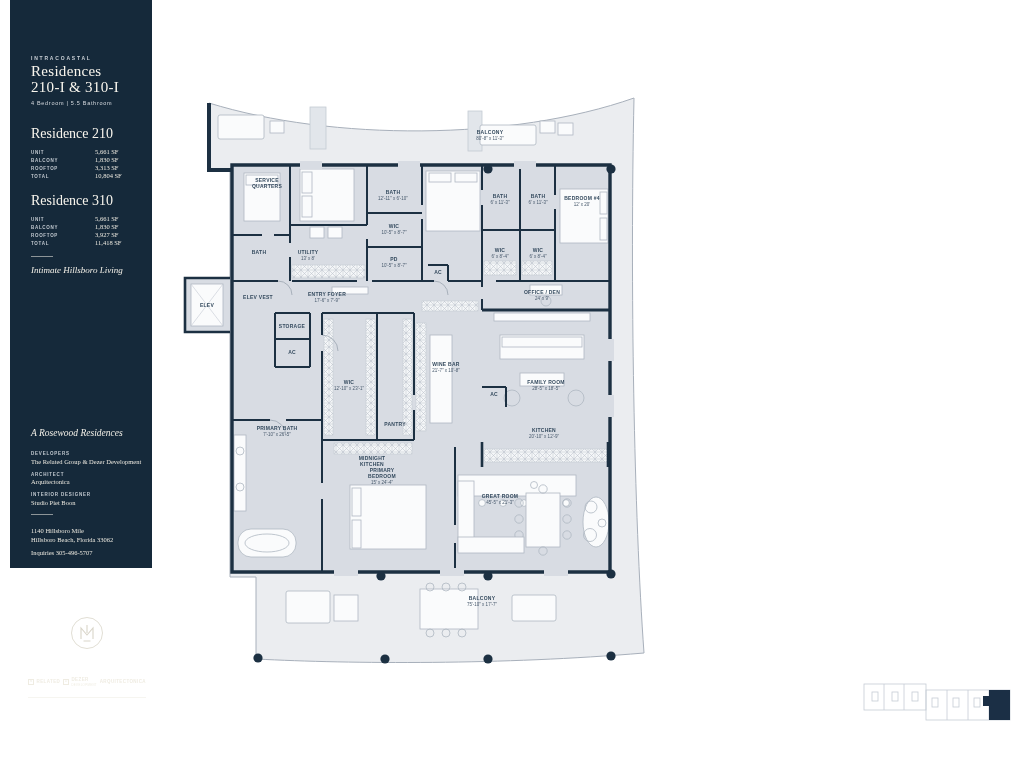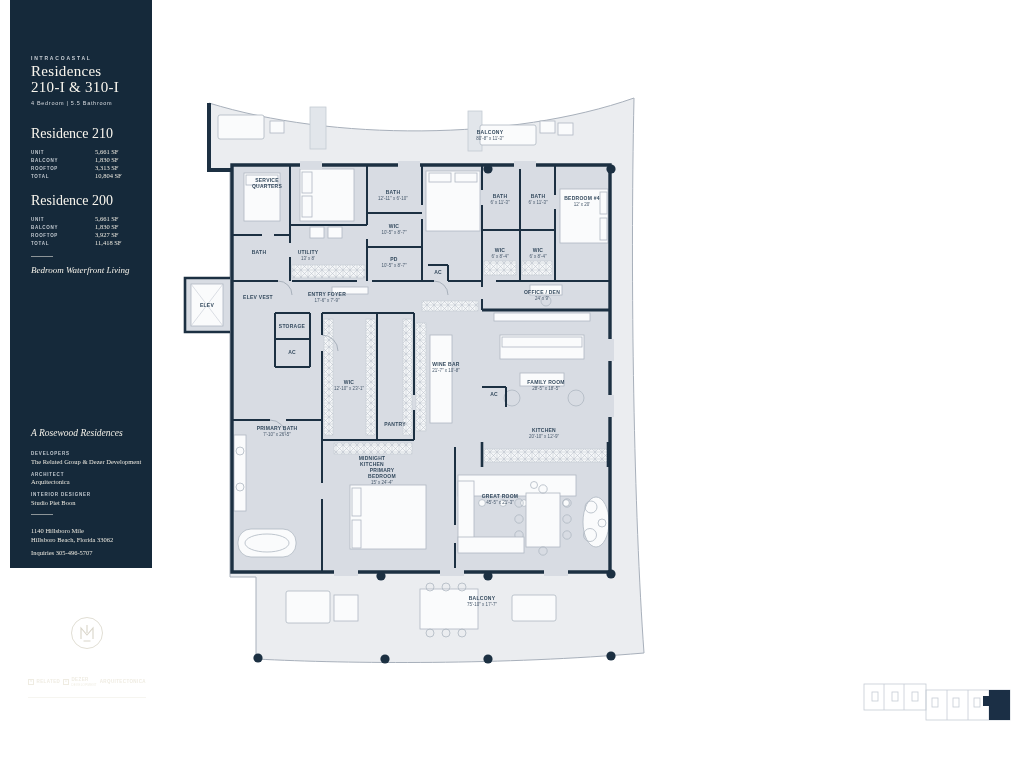--- a/index.html
+++ b/index.html
@@ -77,21 +77,21 @@
             <span class="rval">3,313 SF</span>
           </div>
         <div class="rrow">
             <span class="rlab">TOTAL</span>
             <span class="rval">10,804 SF</span>
           </div>
       </div>
     </div>
 
     <div class="si res2">
-      <div class="res-name">Residence 200</div>
+      <div class="res-name">Residence 310</div>
       <div class="res-table">
         <div class="rrow">
             <span class="rlab">UNIT</span>
             <span class="rval">5,661 SF</span>
           </div>
         <div class="rrow">
             <span class="rlab">BALCONY</span>
             <span class="rval">1,830 SF</span>
           </div>
         <div class="rrow">
@@ -99,21 +99,21 @@
             <span class="rval">3,927 SF</span>
           </div>
         <div class="rrow">
             <span class="rlab">TOTAL</span>
             <span class="rval">11,418 SF</span>
           </div>
       </div>
     </div>
 
     <div class="sdiv div1"></div>
-    <div class="si tagline">Bedroom Waterfront Living</div>
+    <div class="si tagline">Intimate Hillsboro Living</div>
 
     <div class="si brand">A Rosewood Residences</div>
 
     <div class="si credits">
       <div class="clab">DEVELOPERS</div>
       <div class="cval">The Related Group &amp; Dezer Development</div>
       <div class="clab">ARCHITECT</div>
       <div class="cval">Arquitectonica</div>
       <div class="clab">INTERIOR DESIGNER</div>
       <div class="cval">Studio Piet Boon</div>

